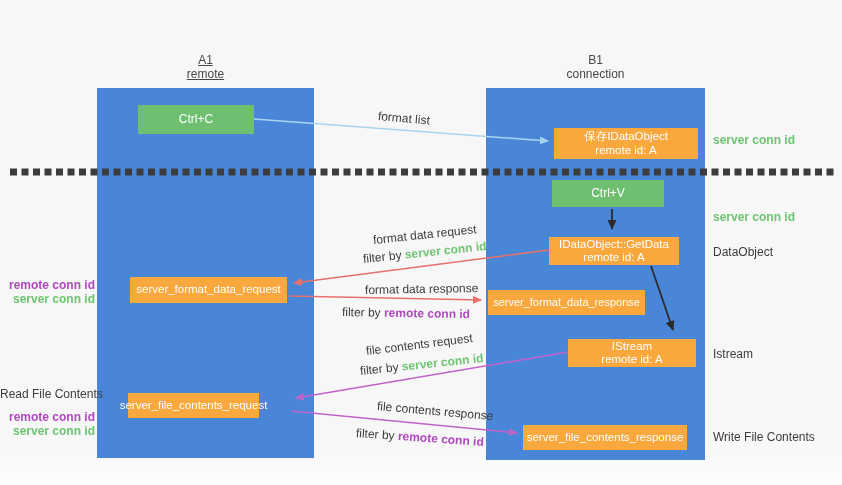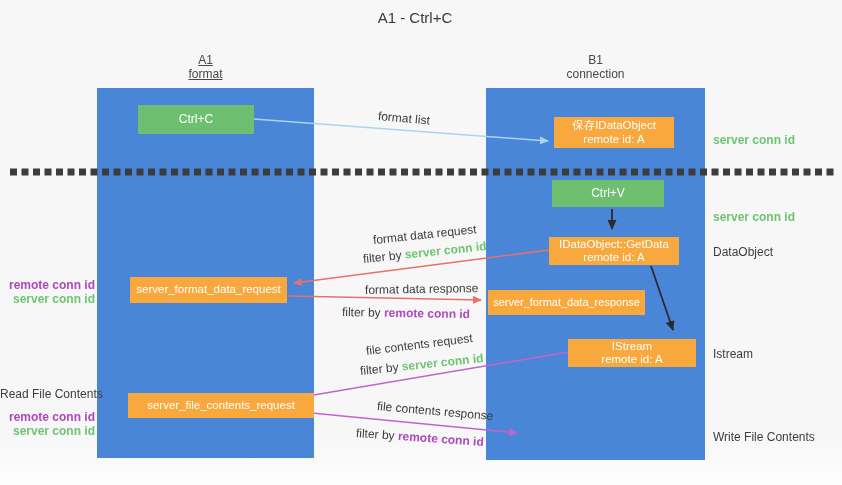--- a/index.html
+++ b/index.html
@@ -57,26 +57,25 @@
   .fill-purple{fill:var(--arrow-purple);}
   .fill-black{fill:var(--arrow-black);}
   .sep{stroke:#3c3c3c;}
 </style>
 </head>
 <body>
 
 <div class="canvas">
 
   <div class="title">
-    <div>A1 - Ctrl+C</div>
   </div>
 
   <div class="lane-header" style="left:97px;width:217px;text-decoration:underline;">
     <div>A1</div>
-    <div>format</div>
+    <div>remote</div>
   </div>
   <div class="lane-header" style="left:486px;width:219px;">
     <div>B1</div>
     <div>connection</div>
   </div>
 
   <div class="lane" style="left:97px;top:88px;width:217px;height:370px;"></div>
   <div class="lane" style="left:486px;top:88px;width:219px;height:372px;"></div>
 
   <svg class="arrows" width="842" height="485" viewBox="0 0 842 485">
@@ -109,21 +108,21 @@
 
     <line x1="568" y1="352" x2="296" y2="398" class="stroke-purple" stroke-width="1.5" marker-end="url(#ah-purple)"></line>
 
     <line x1="291" y1="411" x2="517" y2="433" class="stroke-purple" stroke-width="1.5" marker-end="url(#ah-purple)"></line>
   </svg>
 
   <div class="node green" style="left:138px;top:105px;width:116px;height:29px;font-size:12px;align-items:center;">
     <span>Ctrl+C</span>
   </div>
 
-  <div class="node orange" style="left:554px;top:117px;width:120px;height:31px;">
+  <div class="node orange" style="left:554px;top:128px;width:144px;height:31px;">
     <span>保存IDataObject</span>
     <span>remote id: A</span>
   </div>
 
   <div class="node green" style="left:552px;top:180px;width:112px;height:27px;font-size:12px;">
     <span>Ctrl+V</span>
   </div>
 
   <div class="node orange" style="left:549px;top:237px;width:130px;height:28px;">
     <span>IDataObject::GetData</span>
@@ -136,24 +135,27 @@
 
   <div class="node orange" style="left:488px;top:290px;width:157px;height:25px;font-size:11px;">
     <span>server_format_data_response</span>
   </div>
 
   <div class="node orange" style="left:568px;top:339px;width:128px;height:28px;">
     <span>IStream</span>
     <span>remote id: A</span>
   </div>
 
-  <div class="node orange" style="left:128px;top:393px;width:186px;height:25px;">
+  <div class="node orange" style="left:128px;top:393px;width:131px;height:25px;">
     <span>server_file_contents_request</span>
   </div>
 
+  <div class="node orange" style="left:523px;top:425px;width:164px;height:25px;">
+    <span>server_file_contents_response</span>
+  </div>
 
   <div class="mlabel t-green" style="left:713px;top:133px;">server conn id</div>
   <div class="mlabel t-green" style="left:713px;top:210px;">server conn id</div>
   <div class="mlabel" style="left:713px;top:245px;">DataObject</div>
   <div class="mlabel" style="left:713px;top:347px;">Istream</div>
   <div class="mlabel" style="left:713px;top:430px;">Write File Contents</div>
 
   <div class="mlabel pair right-align" style="left:0px;top:278px;width:95px;">
     <div class="t-purple">remote conn id</div>
     <div class="t-green">server conn id</div>

